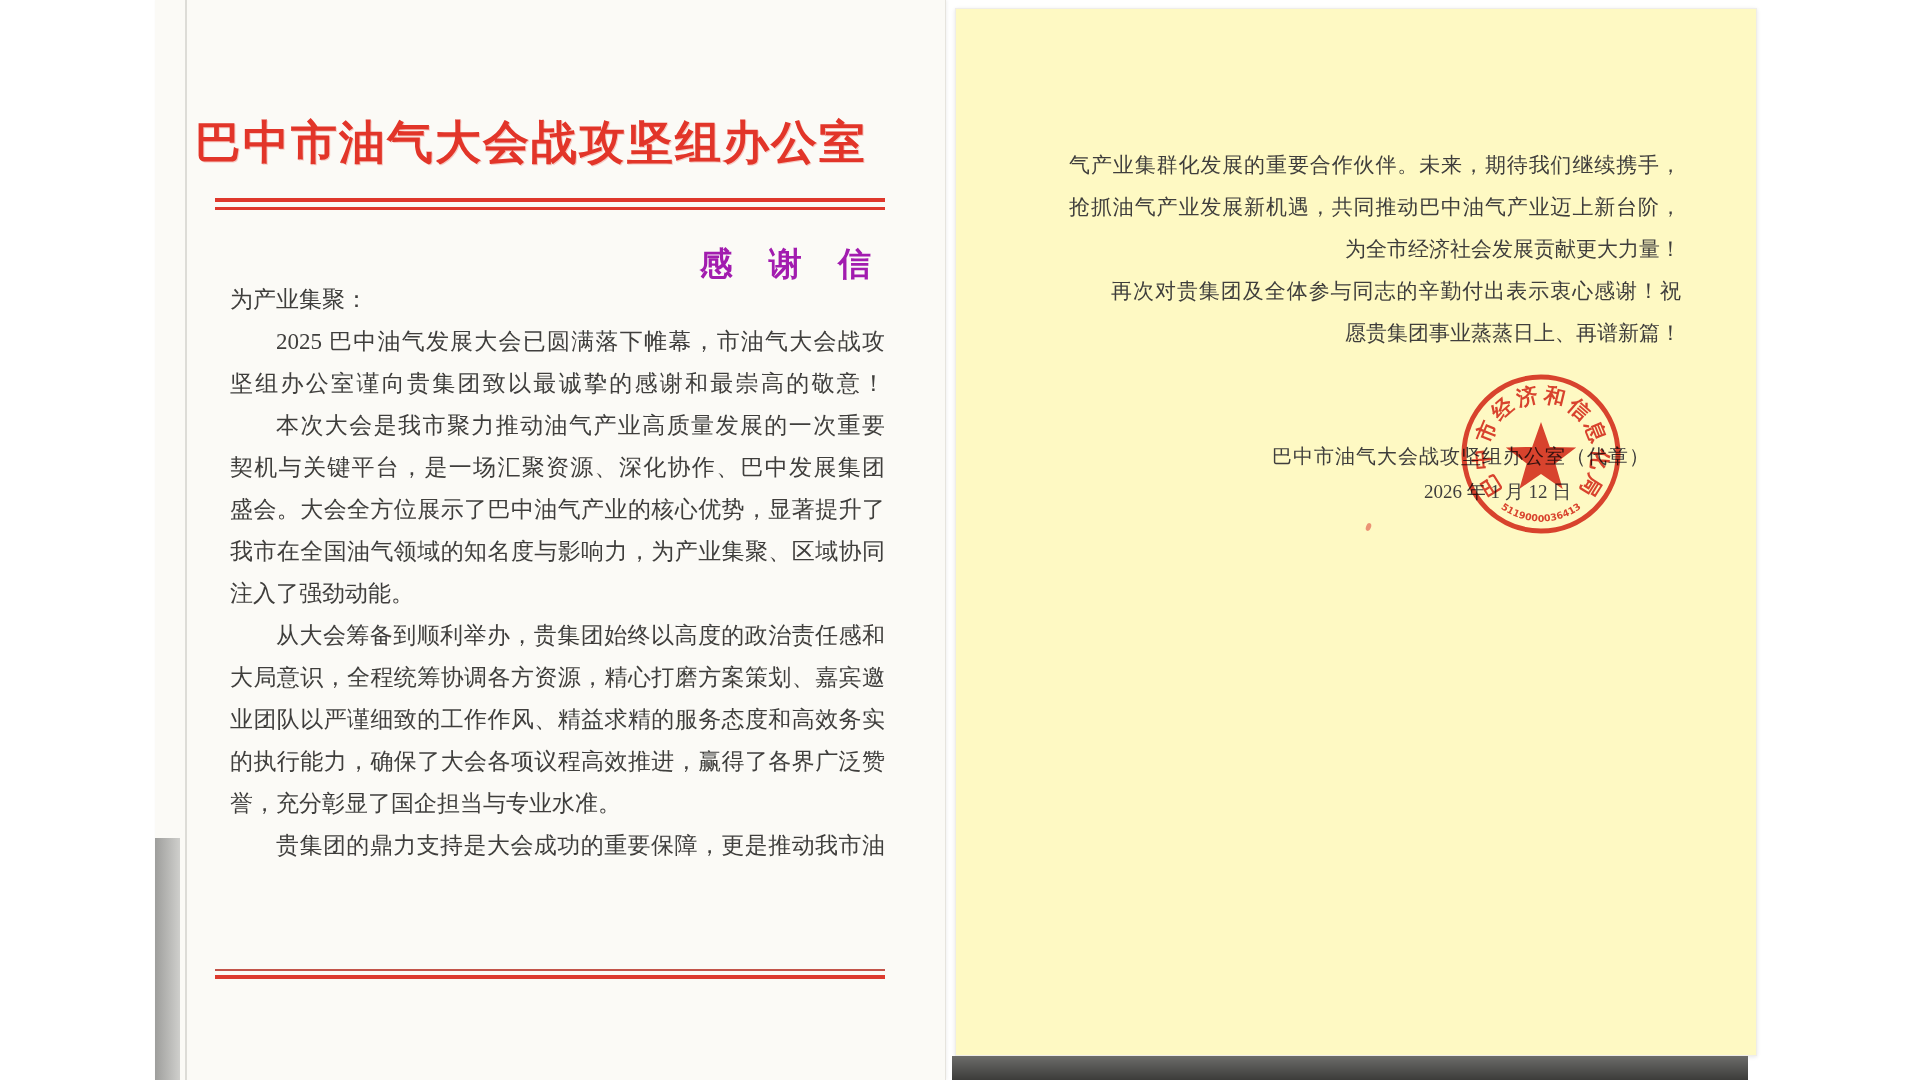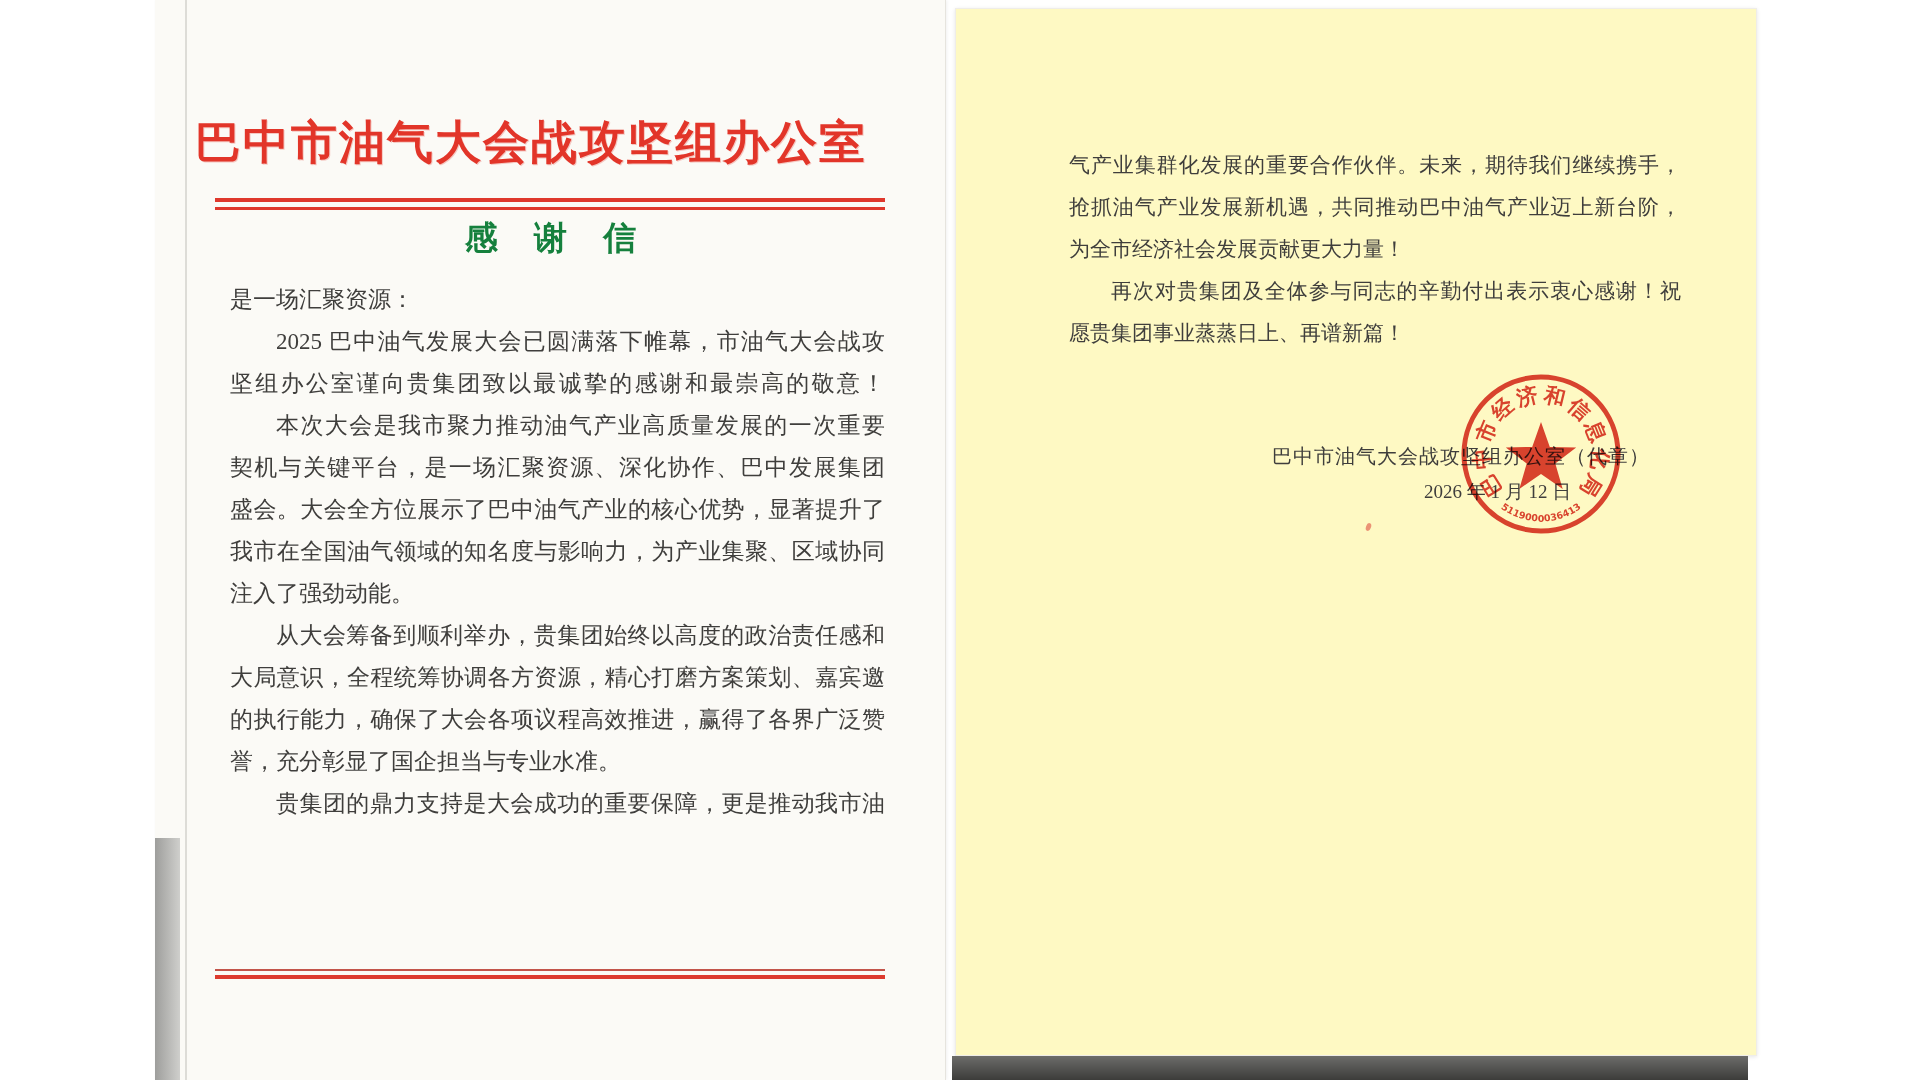--- a/index.html
+++ b/index.html
@@ -45,30 +45,30 @@
   }
   .rule-wrap{position:absolute;left:60px;right:60px;}
   #letterhead-rules{top:198px;}
   .rule-a{height:4px;background:#df382c;margin-bottom:5px;}
   .rule-b{height:3px;background:#df382c;}
   #footer-rules{top:969px;}
   .rule-c{height:2px;background:#c3544a;margin-bottom:4px;}
   .rule-d{height:4px;background:#dd3a2e;}
   
   #doc-title{
-    position:absolute;left:75px;width:655px;top:216px;
-    text-align:center;font-size:33px;font-weight:bold;
-    letter-spacing:14px;color:#15803d;white-space:nowrap;
+    position:absolute;left:75px;width:655px;top:242px;
+    text-align:right;font-size:33px;font-weight:bold;
+    letter-spacing:14px;color:#a21caf;white-space:nowrap;
   }
   
   .body-col{position:absolute;}
   #left-body{left:75px;top:279px;width:655px;}
   #left-body .line{font-size:23px;}
   #right-body{left:113px;top:135px;width:612px;}
-  #right-body .line{font-size:21px;}
+  #right-body .line{font-size:21px;text-align:right;}
   .line{
     height:42px;line-height:42px;white-space:nowrap;
     color:#3f3e3c;overflow:visible;
   }
   .line.justify{
     white-space:normal;
     text-align:justify;text-align-last:justify;
     text-justify:inter-character;
   }
   .line.indent{text-indent:2em;}
@@ -116,30 +116,31 @@
   <div id="letterhead-title">巴中市油气大会战攻坚组办公室</div>
 
   <div class="rule-wrap" id="letterhead-rules">
     <div class="rule-a"></div>
     <div class="rule-b"></div>
   </div>
 
   <div id="doc-title">感 谢 信</div>
 
   <div class="body-col" id="left-body">
-      <div class="line">是一场汇聚资源：</div>
+      <div class="line">为产业集聚：</div>
       <div class="line justify indent">2025 巴中油气发展大会已圆满落下帷幕，市油气大会战攻</div>
       <div class="line justify">坚组办公室谨向贵集团致以最诚挚的感谢和最崇高的敬意！</div>
       <div class="line justify indent">本次大会是我市聚力推动油气产业高质量发展的一次重要</div>
       <div class="line justify">契机与关键平台，是一场汇聚资源、深化协作、巴中发展集团</div>
       <div class="line justify">盛会。大会全方位展示了巴中油气产业的核心优势，显著提升了</div>
       <div class="line justify">我市在全国油气领域的知名度与影响力，为产业集聚、区域协同</div>
       <div class="line">注入了强劲动能。</div>
       <div class="line justify indent">从大会筹备到顺利举办，贵集团始终以高度的政治责任感和</div>
       <div class="line justify">大局意识，全程统筹协调各方资源，精心打磨方案策划、嘉宾邀</div>
+      <div class="line justify">业团队以严谨细致的工作作风、精益求精的服务态度和高效务实</div>
       <div class="line justify">的执行能力，确保了大会各项议程高效推进，赢得了各界广泛赞</div>
       <div class="line">誉，充分彰显了国企担当与专业水准。</div>
       <div class="line justify indent">贵集团的鼎力支持是大会成功的重要保障，更是推动我市油</div>
     </div>
 
   <div class="rule-wrap" id="footer-rules">
     <div class="rule-c"></div>
     <div class="rule-d"></div>
   </div>
 </div>

